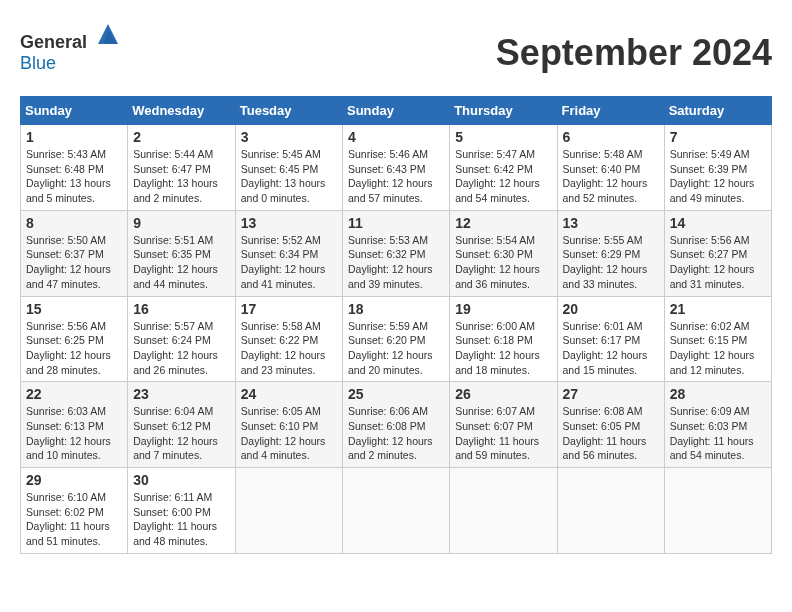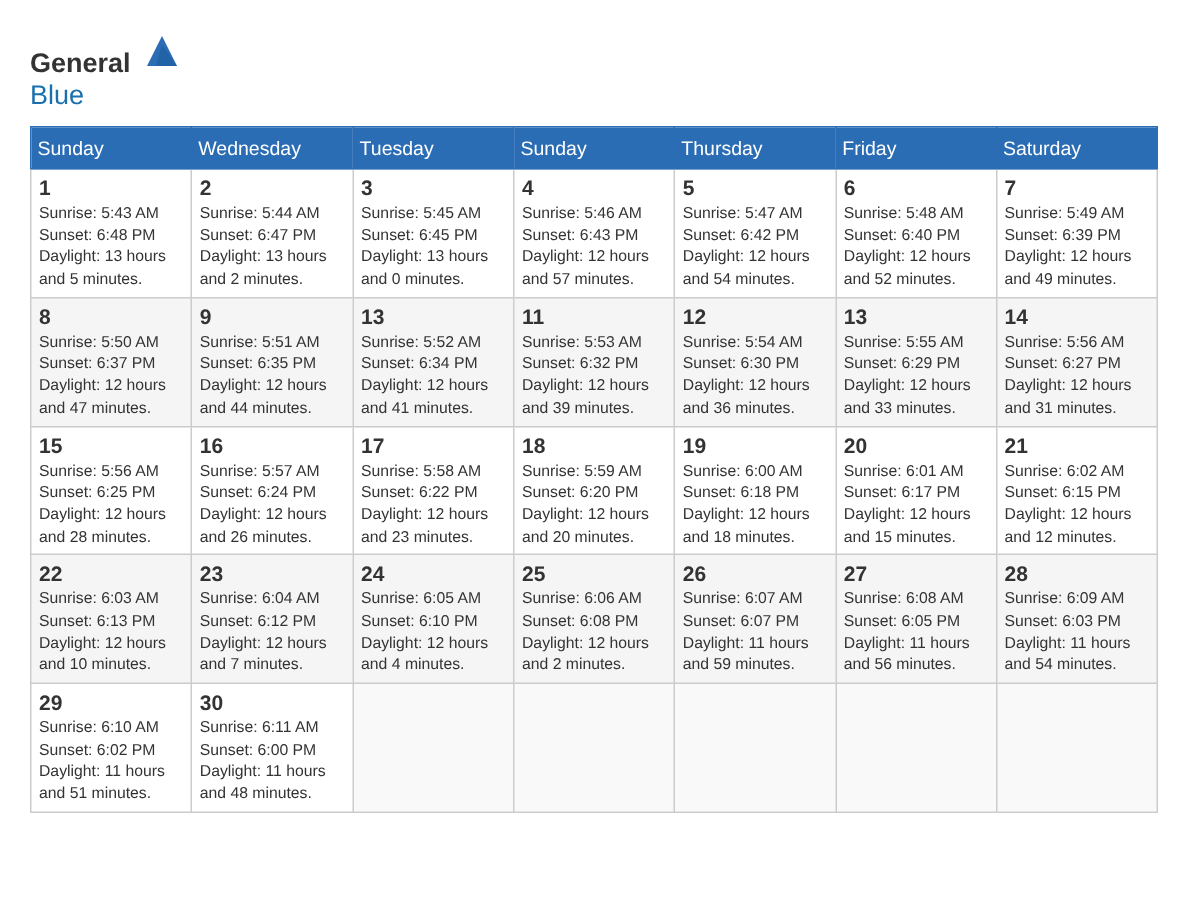--- a/index.html
+++ b/index.html
@@ -7,21 +7,21 @@
       font-family: Arial, sans-serif;
       background: #fff;
       width: 792px;
       min-height: 612px;
       padding: 20px;
     }
     .header-area {
       display: flex;
       justify-content: space-between;
       align-items: flex-end;
-      margin-bottom: 10px;
+      margin-bottom: 22px;
     }
     .logo {
       display: flex;
       align-items: center;
     }
     .logo-text-general {
       font-size: 18px;
       font-weight: bold;
       color: #333;
     }
@@ -51,21 +51,21 @@
       width: 100%;
       border-collapse: collapse;
       font-size: 11px;
     }
     .calendar-table th {
       background-color: #2a6db5;
       color: #fff;
       padding: 6px 4px;
       text-align: left;
       font-size: 13px;
-      font-weight: normal;
+      font-weight: bold;
       border: 1px solid #2a6db5;
     }
     .calendar-table td {
       border: 1px solid #ccc;
       vertical-align: top;
       padding: 4px 5px;
       width: 108px;
       min-height: 80px;
       background: #fff;
     }
@@ -97,20 +97,21 @@
       <span class="logo-text-general">General</span>
       <svg class="logo-icon" viewBox="0 0 28 28" xmlns="http://www.w3.org/2000/svg">
         <polygon points="4,24 14,4 24,24" fill="#2a6db5"></polygon>
         <polygon points="10,24 14,10 24,24" fill="#1a5a9a" opacity="0.5"></polygon>
       </svg>
       <br>
       <span class="logo-text-blue">Blue</span>
     </div>
   </div>
   <div class="title-area">
+    <div class="month-title">September 2024</div>
   </div>
 </div>
 
 <table class="calendar-table">
   <thead>
     <tr>
       <th>Sunday</th>
       <th>Wednesday</th>
       <th>Tuesday</th>
       <th>Sunday</th>

